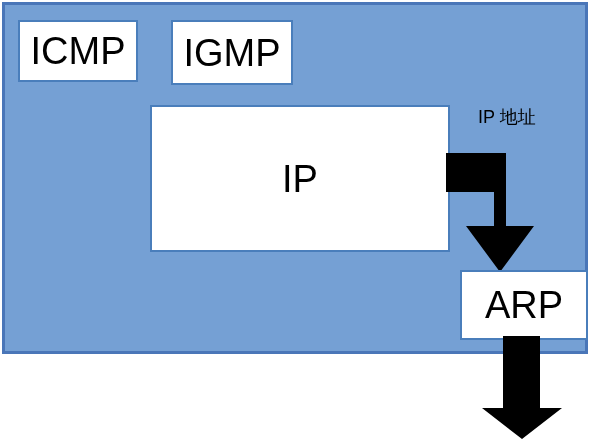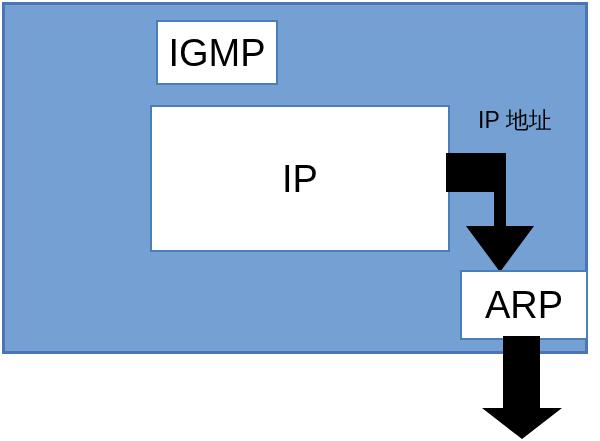--- a/index.html
+++ b/index.html
@@ -42,21 +42,21 @@
     line-height: 1;
   }
   #box-icmp {
     left: 18px;
     top: 20px;
     width: 120px;
     height: 62px;
     font-size: 38px;
   }
   #box-igmp {
-    left: 156px;
+    left: 171px;
     top: 20px;
     width: 122px;
     height: 65px;
     font-size: 38px;
   }
   #box-ip {
     left: 150px;
     top: 105px;
     width: 300px;
     height: 147px;
@@ -69,21 +69,21 @@
     width: 128px;
     height: 70px;
     font-size: 38px;
     z-index: 6;
   }
   
   #ip-address-label {
     position: absolute;
     left: 478px;
     top: 106px;
-    font-size: 23px;
+    font-size: 18px;
     color: #000000;
     white-space: nowrap;
     z-index: 4;
     line-height: 1.25;
   }
   
   .arrow-svg {
     position: absolute;
     overflow: visible;
   }
@@ -105,20 +105,23 @@
     fill: #000000;
   }
 </style>
 </head>
 <body>
 
 <div id="canvas">
 
   <div id="layer-panel"></div>
 
+  <div class="proto-box" id="box-icmp">
+    <span>ICMP</span>
+  </div>
 
   <div class="proto-box" id="box-igmp">
     <span>IGMP</span>
   </div>
 
   <div class="proto-box" id="box-ip">
     <span>IP</span>
   </div>
 
   <div class="proto-box" id="box-arp">

